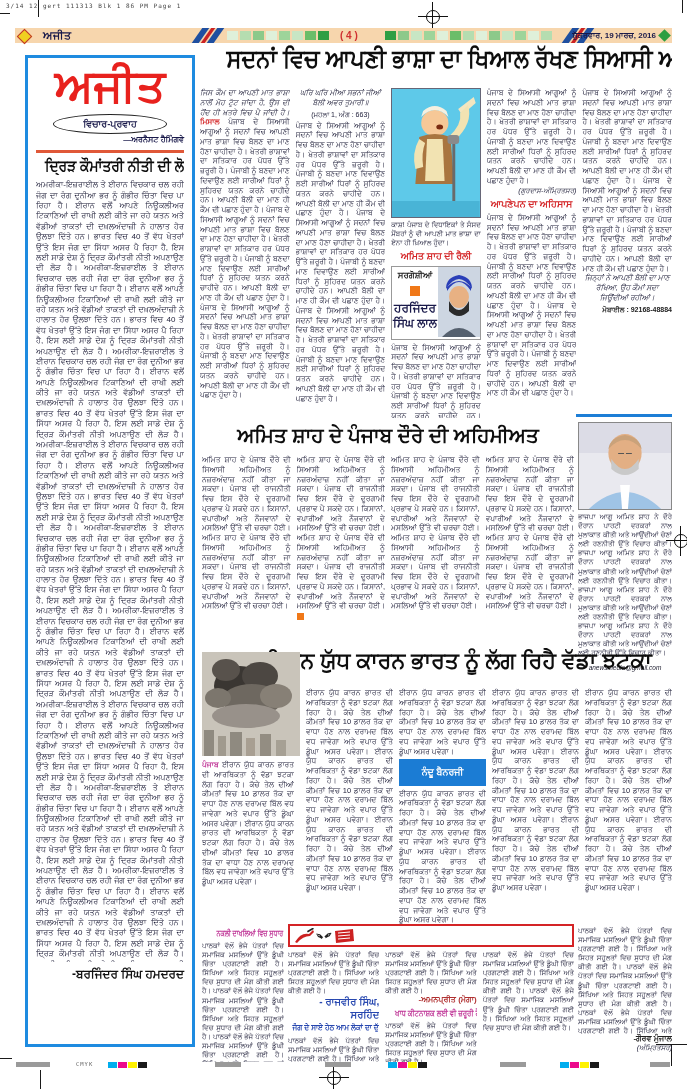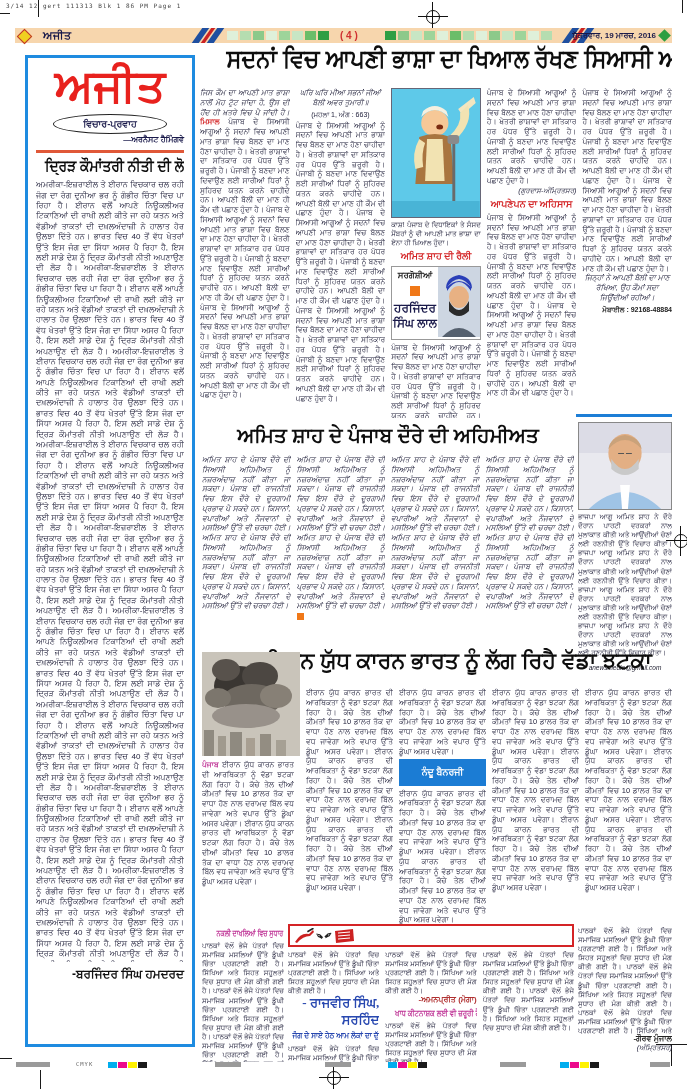--- a/index.html
+++ b/index.html
@@ -41,21 +41,21 @@
   .btxt{font-size:7.5px;line-height:1.3;color:#23233d;text-align:justify;word-break:break-word;}
   .btxt-sm{font-size:7px;line-height:1.3;color:#23233d;text-align:justify;word-break:break-word;}
   .cols{display:flex;gap:6px;}
   .cols > div{flex:1;overflow:hidden;}
   .ital{font-style:italic;}
   .redword{color:#d42426;font-weight:bold;}
   .magword{color:#c03898;font-weight:bold;}
   .subhead-red{color:#d42426;font-weight:bold;font-size:9.5px;text-align:center;margin:3px 0;white-space:nowrap;overflow:hidden;}
   .subhead-blue{color:#2848b0;font-weight:bold;font-size:8px;text-align:center;margin:2px 0;white-space:nowrap;overflow:hidden;}
   .subhead-mag{color:#c03898;font-weight:bold;font-size:8.5px;text-align:center;margin:2px 0;white-space:nowrap;overflow:hidden;}
-  .sig-blue{color:#2848b0;font-weight:bold;text-align:right;font-size:13px;font-family:Liberation Serif, serif;}
+  .sig-blue{color:#2848b0;font-weight:bold;text-align:right;font-size:10px;}
   .sig-dark{color:#222;font-weight:bold;text-align:right;font-size:8px;}
   .dateline{font-style:italic;font-size:7px;text-align:right;color:#23233d;}
   .verse{font-style:italic;text-align:center;font-size:7.5px;color:#23233d;}
   .verse-ref{text-align:center;font-size:7px;color:#23233d;margin:2px 0;}
   .contact{font-size:7px;font-weight:bold;text-align:right;color:#222;margin-top:2px;}
   .headline1{font-size:25px;font-weight:bold;color:#0d0d0d;text-align:center;white-space:nowrap;overflow:hidden;}
   .headline2{font-size:20px;font-weight:bold;color:#0d0d0d;text-align:center;white-space:nowrap;overflow:hidden;}
   .headline3{font-size:22px;font-weight:bold;color:#0d0d0d;text-align:center;white-space:nowrap;overflow:hidden;}
   .fitwrap{overflow:hidden;}
   .fit{display:inline-block;}
@@ -237,21 +237,21 @@
       <div class="verse">ਜਿਨ੍ਹਾਂ ਨੇ ਆਪਣੀ ਬੋਲੀ ਦਾ ਮਾਣ ਰੱਖਿਆ, ਉਹ ਕੌਮਾਂ ਸਦਾ ਜਿਊਂਦੀਆਂ ਰਹੀਆਂ।</div>
       <div class="contact">ਮੋਬਾਈਲ : 92168-48884</div>
     </div>
   </div>
   <div class="abs bluerule" style="left:576px;top:414px;width:96px;height:3px;"></div>
 
   <div class="abs headline2 fitwrap" style="left:202px;top:424px;width:372px;height:30px;">
     <span class="fit">ਅਮਿਤ ਸ਼ਾਹ ਦੇ ਪੰਜਾਬ ਦੌਰੇ ਦੀ ਅਹਿਮੀਅਤ</span>
   </div>
 
-  <div class="abs cols" style="left:202px;top:455px;width:372px;height:196px;font-style:italic;">
+  <div class="abs cols" style="left:202px;top:455px;width:372px;height:196px;">
     <div class="btxt"><span>ਅਮਿਤ ਸ਼ਾਹ ਦੇ ਪੰਜਾਬ ਦੌਰੇ ਦੀ ਸਿਆਸੀ ਅਹਿਮੀਅਤ ਨੂੰ ਨਜ਼ਰਅੰਦਾਜ਼ ਨਹੀਂ ਕੀਤਾ ਜਾ ਸਕਦਾ। ਪੰਜਾਬ ਦੀ ਰਾਜਨੀਤੀ ਵਿਚ ਇਸ ਦੌਰੇ ਦੇ ਦੂਰਗਾਮੀ ਪ੍ਰਭਾਵ ਪੈ ਸਕਦੇ ਹਨ। ਕਿਸਾਨਾਂ, ਵਪਾਰੀਆਂ ਅਤੇ ਨੌਜਵਾਨਾਂ ਦੇ ਮਸਲਿਆਂ ਉੱਤੇ ਵੀ ਚਰਚਾ ਹੋਈ। ਅਮਿਤ ਸ਼ਾਹ ਦੇ ਪੰਜਾਬ ਦੌਰੇ ਦੀ ਸਿਆਸੀ ਅਹਿਮੀਅਤ ਨੂੰ ਨਜ਼ਰਅੰਦਾਜ਼ ਨਹੀਂ ਕੀਤਾ ਜਾ ਸਕਦਾ। ਪੰਜਾਬ ਦੀ ਰਾਜਨੀਤੀ ਵਿਚ ਇਸ ਦੌਰੇ ਦੇ ਦੂਰਗਾਮੀ ਪ੍ਰਭਾਵ ਪੈ ਸਕਦੇ ਹਨ। ਕਿਸਾਨਾਂ, ਵਪਾਰੀਆਂ ਅਤੇ ਨੌਜਵਾਨਾਂ ਦੇ ਮਸਲਿਆਂ ਉੱਤੇ ਵੀ ਚਰਚਾ ਹੋਈ। </span></div>
     <div class="btxt">
       <span>ਅਮਿਤ ਸ਼ਾਹ ਦੇ ਪੰਜਾਬ ਦੌਰੇ ਦੀ ਸਿਆਸੀ ਅਹਿਮੀਅਤ ਨੂੰ ਨਜ਼ਰਅੰਦਾਜ਼ ਨਹੀਂ ਕੀਤਾ ਜਾ ਸਕਦਾ। ਪੰਜਾਬ ਦੀ ਰਾਜਨੀਤੀ ਵਿਚ ਇਸ ਦੌਰੇ ਦੇ ਦੂਰਗਾਮੀ ਪ੍ਰਭਾਵ ਪੈ ਸਕਦੇ ਹਨ। ਕਿਸਾਨਾਂ, ਵਪਾਰੀਆਂ ਅਤੇ ਨੌਜਵਾਨਾਂ ਦੇ ਮਸਲਿਆਂ ਉੱਤੇ ਵੀ ਚਰਚਾ ਹੋਈ। ਅਮਿਤ ਸ਼ਾਹ ਦੇ ਪੰਜਾਬ ਦੌਰੇ ਦੀ ਸਿਆਸੀ ਅਹਿਮੀਅਤ ਨੂੰ ਨਜ਼ਰਅੰਦਾਜ਼ ਨਹੀਂ ਕੀਤਾ ਜਾ ਸਕਦਾ। ਪੰਜਾਬ ਦੀ ਰਾਜਨੀਤੀ ਵਿਚ ਇਸ ਦੌਰੇ ਦੇ ਦੂਰਗਾਮੀ ਪ੍ਰਭਾਵ ਪੈ ਸਕਦੇ ਹਨ। ਕਿਸਾਨਾਂ, ਵਪਾਰੀਆਂ ਅਤੇ ਨੌਜਵਾਨਾਂ ਦੇ ਮਸਲਿਆਂ ਉੱਤੇ ਵੀ ਚਰਚਾ ਹੋਈ। </span><span class="orange-bullet"></span>
     </div>
     <div class="btxt">
       <span>ਅਮਿਤ ਸ਼ਾਹ ਦੇ ਪੰਜਾਬ ਦੌਰੇ ਦੀ ਸਿਆਸੀ ਅਹਿਮੀਅਤ ਨੂੰ ਨਜ਼ਰਅੰਦਾਜ਼ ਨਹੀਂ ਕੀਤਾ ਜਾ ਸਕਦਾ। ਪੰਜਾਬ ਦੀ ਰਾਜਨੀਤੀ ਵਿਚ ਇਸ ਦੌਰੇ ਦੇ ਦੂਰਗਾਮੀ ਪ੍ਰਭਾਵ ਪੈ ਸਕਦੇ ਹਨ। ਕਿਸਾਨਾਂ, ਵਪਾਰੀਆਂ ਅਤੇ ਨੌਜਵਾਨਾਂ ਦੇ ਮਸਲਿਆਂ ਉੱਤੇ ਵੀ ਚਰਚਾ ਹੋਈ। </span>
       <span>ਅਮਿਤ ਸ਼ਾਹ ਦੇ ਪੰਜਾਬ ਦੌਰੇ ਦੀ ਸਿਆਸੀ ਅਹਿਮੀਅਤ ਨੂੰ ਨਜ਼ਰਅੰਦਾਜ਼ ਨਹੀਂ ਕੀਤਾ ਜਾ ਸਕਦਾ। ਪੰਜਾਬ ਦੀ ਰਾਜਨੀਤੀ ਵਿਚ ਇਸ ਦੌਰੇ ਦੇ ਦੂਰਗਾਮੀ ਪ੍ਰਭਾਵ ਪੈ ਸਕਦੇ ਹਨ। ਕਿਸਾਨਾਂ, ਵਪਾਰੀਆਂ ਅਤੇ ਨੌਜਵਾਨਾਂ ਦੇ ਮਸਲਿਆਂ ਉੱਤੇ ਵੀ ਚਰਚਾ ਹੋਈ। </span>
     </div>
     <div class="btxt"><span>ਅਮਿਤ ਸ਼ਾਹ ਦੇ ਪੰਜਾਬ ਦੌਰੇ ਦੀ ਸਿਆਸੀ ਅਹਿਮੀਅਤ ਨੂੰ ਨਜ਼ਰਅੰਦਾਜ਼ ਨਹੀਂ ਕੀਤਾ ਜਾ ਸਕਦਾ। ਪੰਜਾਬ ਦੀ ਰਾਜਨੀਤੀ ਵਿਚ ਇਸ ਦੌਰੇ ਦੇ ਦੂਰਗਾਮੀ ਪ੍ਰਭਾਵ ਪੈ ਸਕਦੇ ਹਨ। ਕਿਸਾਨਾਂ, ਵਪਾਰੀਆਂ ਅਤੇ ਨੌਜਵਾਨਾਂ ਦੇ ਮਸਲਿਆਂ ਉੱਤੇ ਵੀ ਚਰਚਾ ਹੋਈ। ਅਮਿਤ ਸ਼ਾਹ ਦੇ ਪੰਜਾਬ ਦੌਰੇ ਦੀ ਸਿਆਸੀ ਅਹਿਮੀਅਤ ਨੂੰ ਨਜ਼ਰਅੰਦਾਜ਼ ਨਹੀਂ ਕੀਤਾ ਜਾ ਸਕਦਾ। ਪੰਜਾਬ ਦੀ ਰਾਜਨੀਤੀ ਵਿਚ ਇਸ ਦੌਰੇ ਦੇ ਦੂਰਗਾਮੀ ਪ੍ਰਭਾਵ ਪੈ ਸਕਦੇ ਹਨ। ਕਿਸਾਨਾਂ, ਵਪਾਰੀਆਂ ਅਤੇ ਨੌਜਵਾਨਾਂ ਦੇ ਮਸਲਿਆਂ ਉੱਤੇ ਵੀ ਚਰਚਾ ਹੋਈ। </span></div>
   </div>

